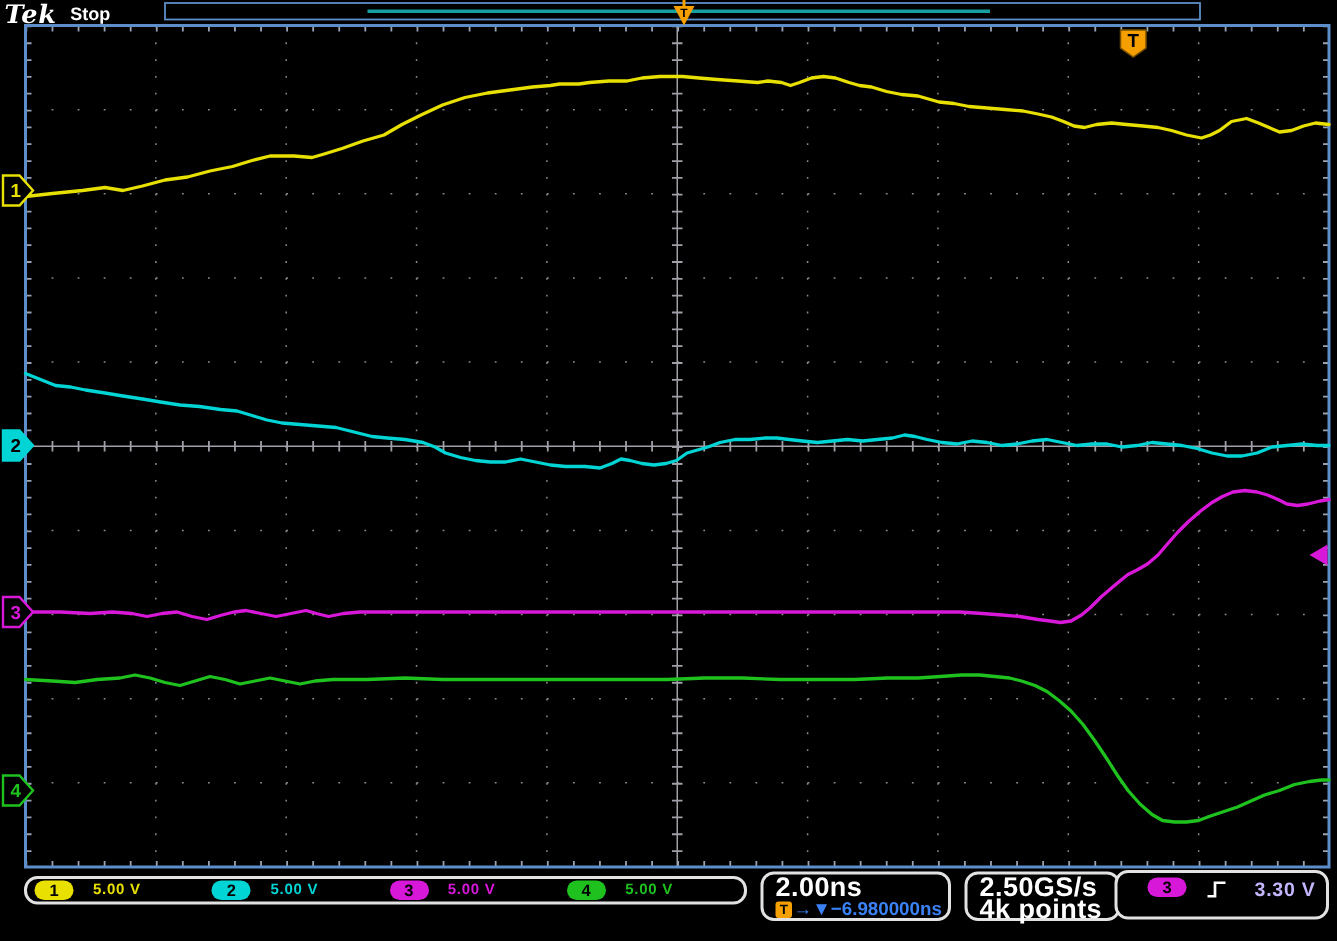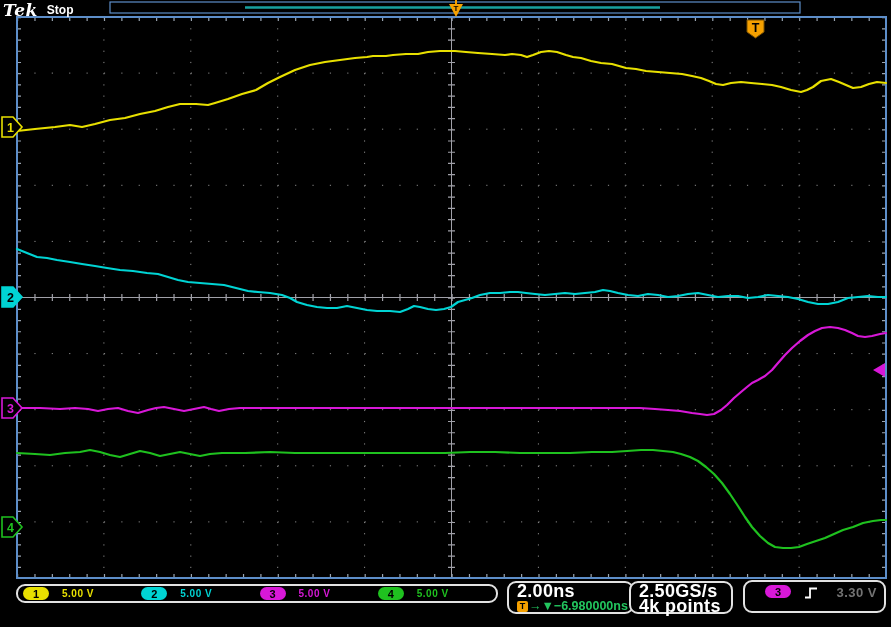--- a/index.html
+++ b/index.html
@@ -13,25 +13,25 @@
   #ch-box{left:16px;top:584px;width:482px;height:19px;display:flex;align-items:center;padding-left:5px;}
   .ch-entry{display:flex;align-items:center;width:120px;}
   .oval{display:inline-flex;align-items:center;justify-content:center;width:26px;height:13px;
         border-radius:7px;color:#000;font-size:11px;font-weight:bold;flex:0 0 auto;}
   .ch-scale{font-size:10px;font-weight:bold;margin-left:13px;letter-spacing:0.5px;}
   #horiz-box{left:507px;top:581px;width:127px;height:33px;padding:1px 0 0 8px;}
   .line1{color:#fff;font-size:18px;font-weight:bold;line-height:15px;letter-spacing:0.3px;}
   #trig-pos-line{display:flex;align-items:center;font-size:12.5px;font-weight:bold;line-height:14px;}
   .t-icon{display:inline-flex;align-items:center;justify-content:center;width:11px;height:11px;
           border-radius:2px;color:#000;font-size:9px;font-weight:bold;margin-right:1px;}
-  #acq-box{left:629px;top:581px;width:104px;height:33px;padding:1px 0 0 8px;}
+  #acq-box{left:643px;top:581px;width:104px;height:33px;padding:1px 0 0 8px;}
   #trig-box{left:743px;top:580px;width:143px;height:33px;display:flex;align-items:flex-start;
             padding:3px 7px 0 20px;}
   #trig-slope{margin-left:13px;margin-top:0;}
-  #trig-level{color:#737373;font-size:13px;font-weight:bold;margin-left:auto;letter-spacing:0.5px;}
+  #trig-level{color:#c4b5fd;font-size:13px;font-weight:bold;margin-left:auto;letter-spacing:0.5px;}
 </style>
 </head>
 <body>
 
 <div id="screen">
   <svg id="plot" width="891" height="627">
       <line x1="103.9" y1="17" x2="103.9" y2="578" stroke="#8a8a8a" stroke-width="1" stroke-dasharray="1.2 10.020000000000001"></line>
       <line x1="17" y1="73.1" x2="886" y2="73.1" stroke="#8a8a8a" stroke-width="1" stroke-dasharray="1.2 16.180000000000003"></line>
       <line x1="190.8" y1="17" x2="190.8" y2="578" stroke="#8a8a8a" stroke-width="1" stroke-dasharray="1.2 10.020000000000001"></line>
       <line x1="17" y1="129.2" x2="886" y2="129.2" stroke="#8a8a8a" stroke-width="1" stroke-dasharray="1.2 16.180000000000003"></line>
@@ -98,21 +98,21 @@
       <div class="ch-entry">
         <span class="oval" style="background: rgb(31, 193, 31);">4</span>
         <span class="ch-scale" style="color: rgb(31, 193, 31);">5.00 V</span>
       </div>
     </div>
 
   <div id="horiz-box" class="box">
     <div class="line1">2.00ns</div>
     <div id="trig-pos-line" style="color: rgb(245, 160, 0);">
       <span class="t-icon" style="background: rgb(245, 160, 0);">T</span>
-        <span id="trig-pos-text" style="color: #22c55e;">→▼−6.980000ns</span>
+        <span id="trig-pos-text" style="color: #3b82f6;">→▼−6.980000ns</span>
     </div>
   </div>
 
   <div id="acq-box" class="box">
     <div class="line1">2.50GS/s</div>
     <div class="line1">4k points</div>
   </div>
 
   <div id="trig-box" class="box">
     <span class="oval" id="trig-oval" style="background: rgb(216, 24, 216);">3</span>

